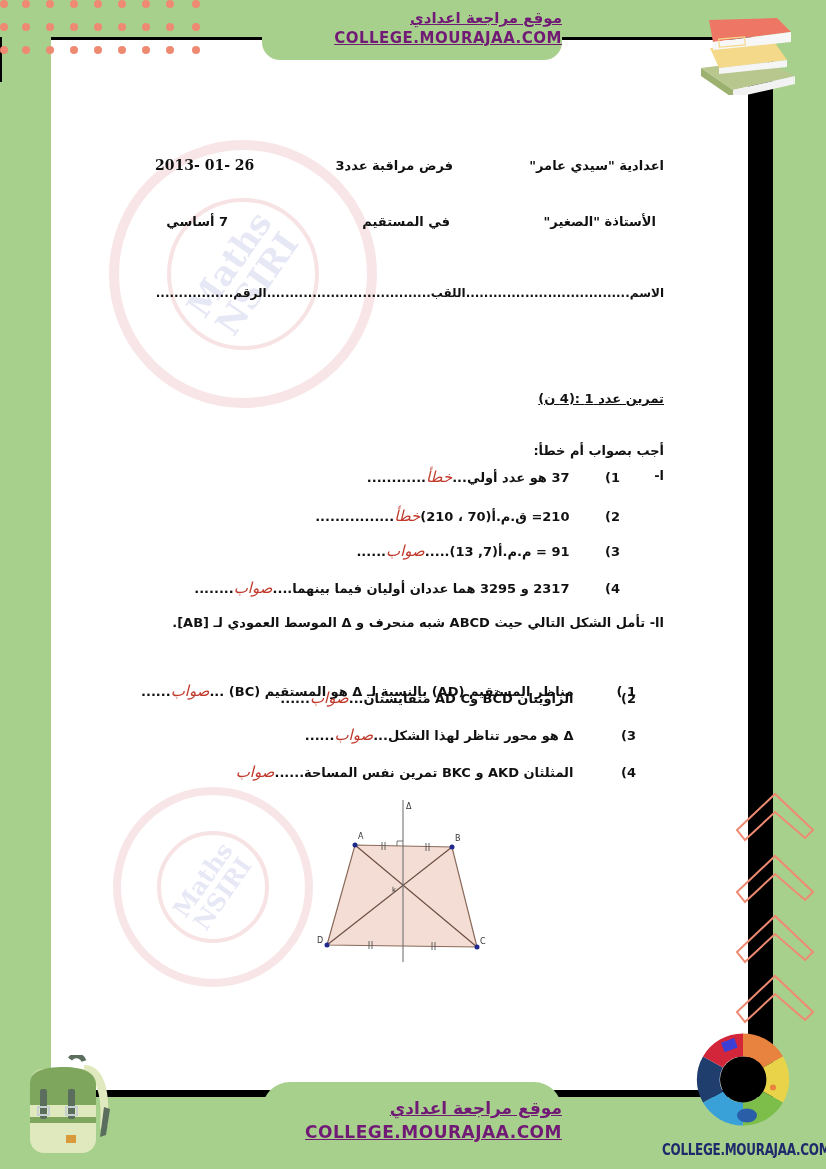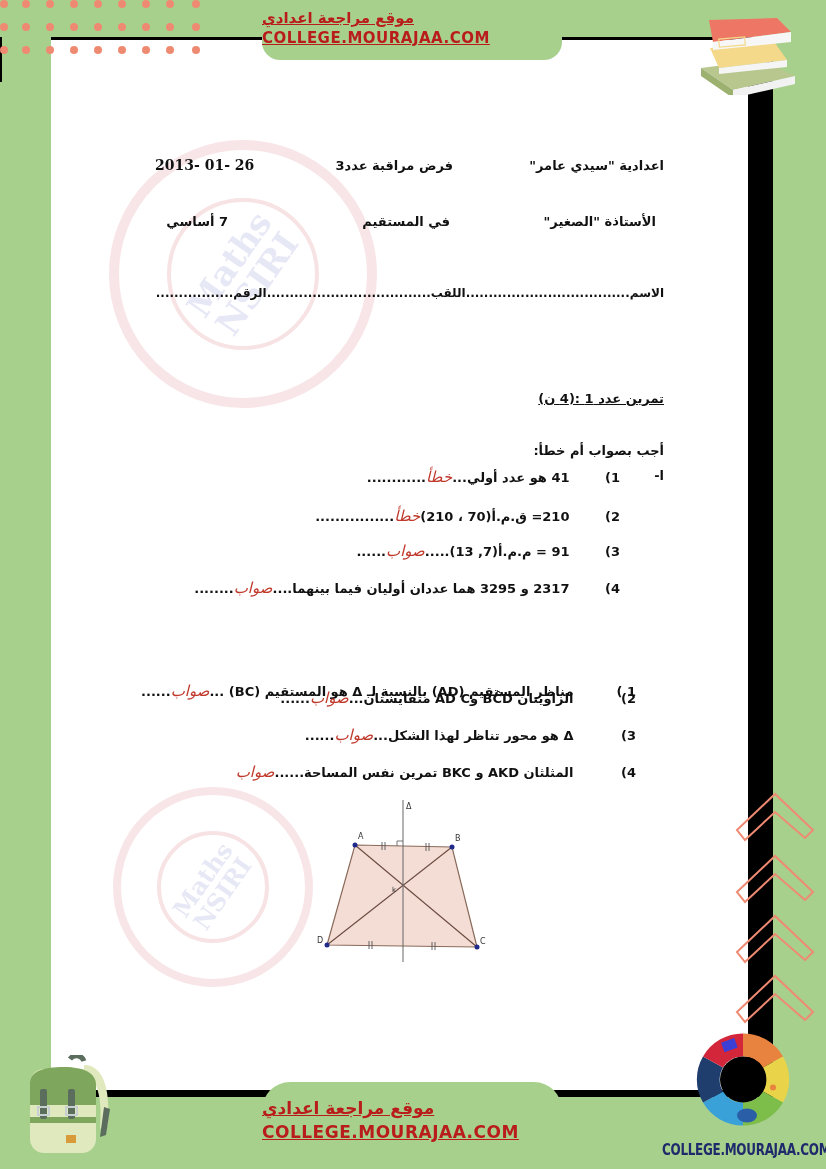--- a/index.html
+++ b/index.html
@@ -6,21 +6,21 @@
     html, body { width: 826px; height: 1169px; overflow: hidden; }
     body { background: #a8d08d; position: relative; font-family: "DejaVu Sans", sans-serif; }
 
     .dots { position: absolute; left: 0; top: 0; width: 210px; height: 60px; }
     .dot { position: absolute; width: 8px; height: 8px; border-radius: 50%; background: #ef8a72; }
 
     .page-shadow { position: absolute; left: 51px; top: 37px; width: 712px; height: 1060px; background: #000; }
     .page { position: absolute; left: 51px; top: 37px; width: 697px; height: 1053px; background: #fff; overflow: hidden; }
 
     .banner {
-      position: absolute; background: #a8d08d; color: #b91c1c; text-align: left;
+      position: absolute; background: #a8d08d; color: #701a75; text-align: right;
       font-family: "DejaVu Sans", sans-serif; font-weight: bold;
     }
     .banner .ar { text-decoration: underline; display: block; }
     .banner .en { text-decoration: underline; display: block; letter-spacing: 0.5px; }
     .banner-top { left: 262px; top: 0; width: 300px; height: 60px; border-radius: 0 0 18px 18px; padding-top: 8px; }
     .banner-top .ar { font-size: 15px; line-height: 20px; }
     .banner-top .en { font-size: 15px; line-height: 20px; }
     .banner-bottom { left: 262px; top: 1082px; width: 300px; height: 87px; border-radius: 28px 28px 0 0; padding-top: 14px; }
     .banner-bottom .ar { font-size: 17px; line-height: 24px; }
     .banner-bottom .en { font-size: 17px; line-height: 24px; }
@@ -82,38 +82,39 @@
       <span>الاسم</span><span class="dots-fill">....................................</span><span>اللقب</span><span class="dots-fill">....................................</span><span>الرقم</span><span class="dots-fill">.................</span>
     </div>
 
     <div class="line u" style="right:84px; top:354px;">تمرين عدد 1 :(4 ن)</div>
     <div class="line" style="right:84px; top:406px;">أجب بصواب أم خطأ:</div>
 
     <div class="line" style="right:84px; top:431px;">ا-</div>
 
     <div class="line" style="right:128px; top:431px;">
       <span style="display:inline-block; width:46px;">1)</span>
-      <span>41 هو عدد أولي</span><span class="dots-fill">...</span><span class="answer">خطأ</span><span class="dots-fill">............</span>
+      <span>37 هو عدد أولي</span><span class="dots-fill">...</span><span class="answer">خطأ</span><span class="dots-fill">............</span>
     </div>
 
     <div class="line" style="right:128px; top:470px;">
       <span style="display:inline-block; width:46px;">2)</span>
       <span>210=   ق.م.أ(70 ، 210)</span><span class="answer">خطأ</span><span class="dots-fill">................</span>
     </div>
 
     <div class="line" style="right:128px; top:505px;">
       <span style="display:inline-block; width:46px;">3)</span>
       <span>91    =  م.م.أ(7,  13)</span><span class="dots-fill">.....</span><span class="answer">صواب</span><span class="dots-fill">......</span>
     </div>
 
     <div class="line" style="right:128px; top:542px;">
       <span style="display:inline-block; width:46px;">4)</span>
       <span>2317 و  3295  هما عددان أوليان فيما بينهما</span><span class="dots-fill">....</span><span class="answer">صواب</span><span class="dots-fill">........</span>
     </div>
 
+    <div class="line" style="right:84px; top:578px;">اا- تأمل الشكل التالي حيث   ABCD   شبه منحرف و  Δ  الموسط العمودي لـ  [AB].</div>
 
     <div class="line" style="right:112px; top:615px;margin-top:30px;">
       <span style="display:inline-block; width:58px;">1 )</span>
       <span>مناظر المستقيم (AD)  بالنسبة لـ Δ  هو المستقيم (BC)</span><span class="dots-fill"> ...</span><span class="answer">صواب</span><span class="dots-fill">......</span>
     </div>
 
     <div class="line" style="right:112px; top:652px;">
       <span style="display:inline-block; width:58px;">2)</span>
       <span>الزاويتان  BĈD  وAD̂ C     متقايستان</span><span class="dots-fill">...</span><span class="answer">صواب</span><span class="dots-fill">......</span>
     </div>

